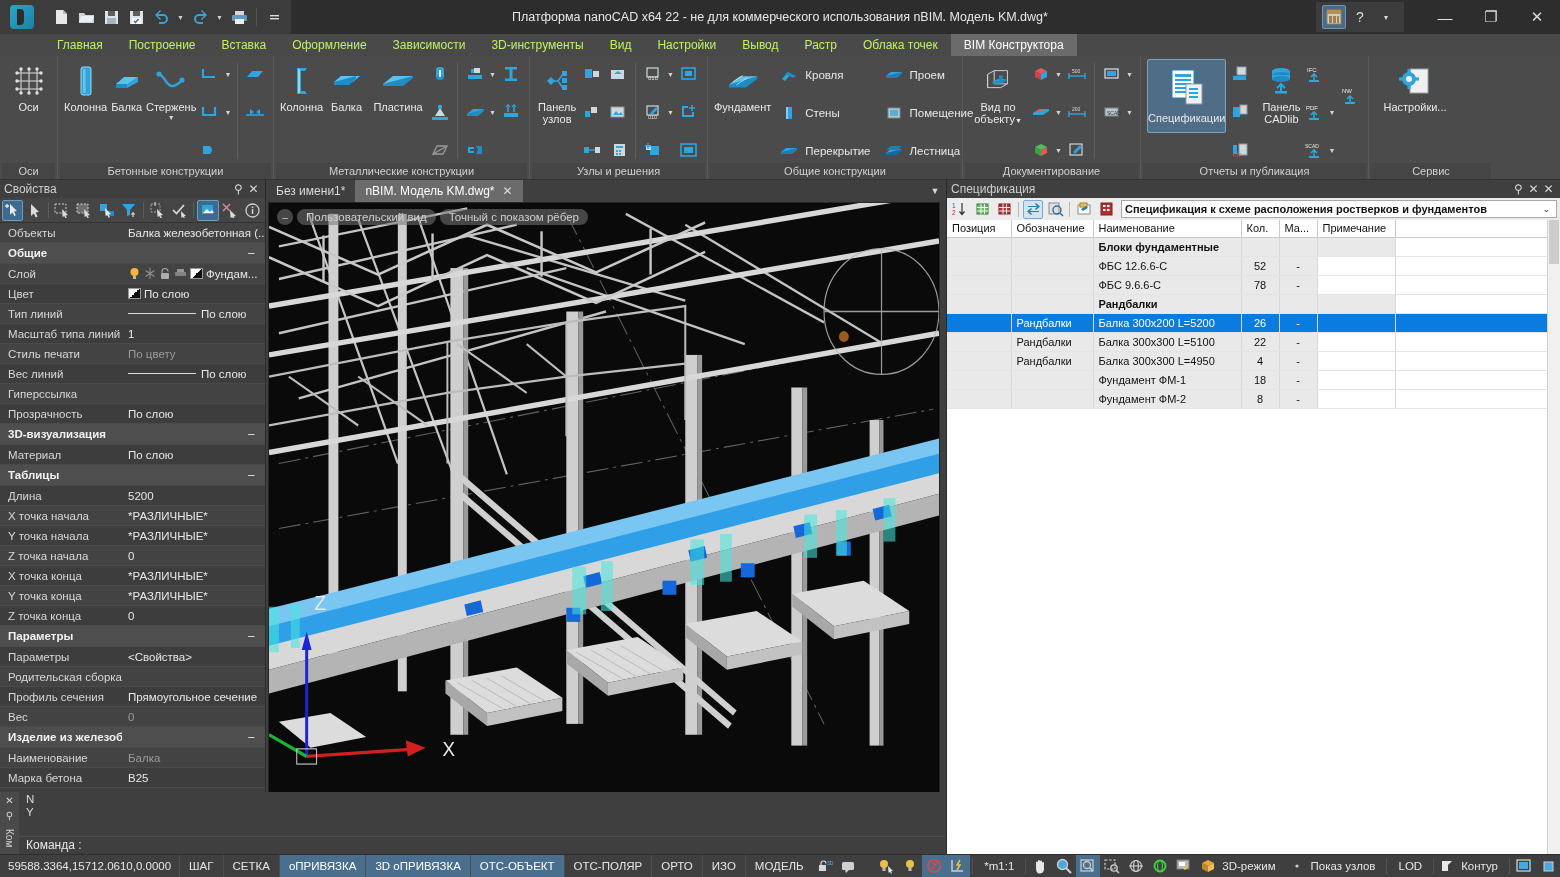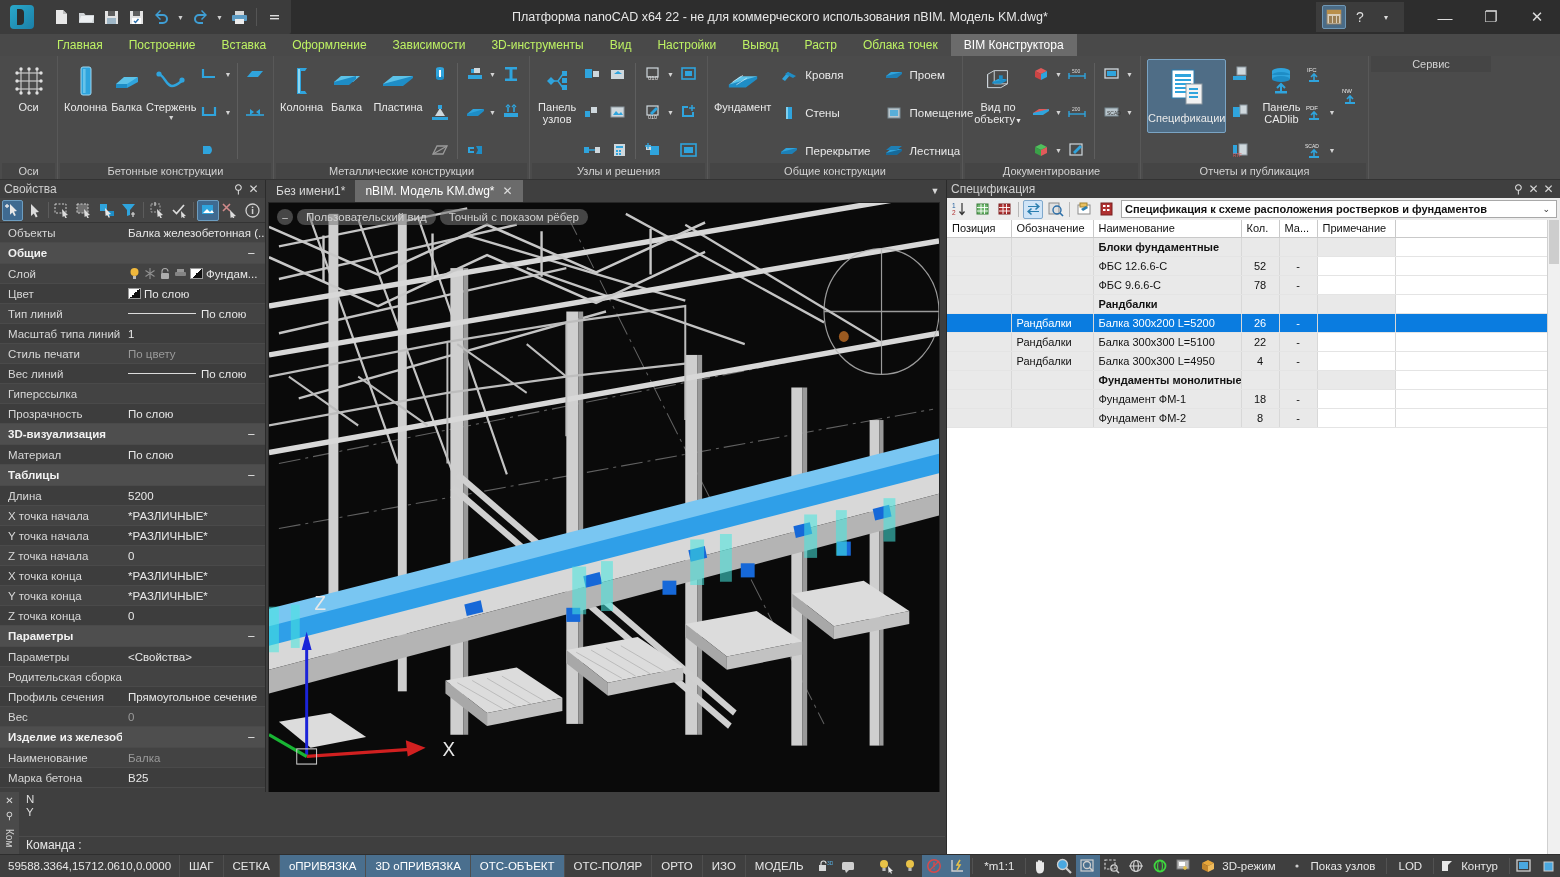--- a/index.html
+++ b/index.html
@@ -940,20 +940,40 @@
                 <path d="M12 18v-6M9 14l3-3 3 3" stroke="#2fa4dd" stroke-width="1.6" fill="none"></path>
                 <rect x="7" y="17" width="10" height="2" fill="#2fa4dd"></rect>
               </svg>
           </div>
         </div>
       </div>
       <div class="rgroup-title">Отчеты и публикация</div>
     </div>
 
     <div class="rgroup" style="width:124px;border-right:none;">
+      <div class="rgroup-body">
+        <div class="bigbtn w2" style="width:80px;">
+          <div class="icon-lg">
+            <svg width="34" height="32" viewBox="0 0 34 32">
+                <rect x="12" y="4" width="18" height="24" fill="#f0f0f0" stroke="#9aa3a9"></rect>
+                <g transform="translate(11,14)">
+                  <circle cx="0" cy="0" r="7" fill="#2fa4dd"></circle>
+                  <circle cx="0" cy="0" r="3" fill="#f0f0f0"></circle>
+                  <g fill="#2fa4dd">
+                    <rect x="-1.6" y="-10" width="3.2" height="4"></rect>
+                    <rect x="-1.6" y="6" width="3.2" height="4"></rect>
+                    <rect x="-10" y="-1.6" width="4" height="3.2"></rect>
+                    <rect x="6" y="-1.6" width="4" height="3.2"></rect>
+                  </g>
+                </g>
+              </svg>
+          </div>
+          <div class="lbl">Настройки...</div>
+        </div>
+      </div>
       <div class="rgroup-title">Сервис</div>
     </div>
   </div>
 
   <div class="main">
 
     <div class="props">
       <div class="panel-head">
         <div class="ttl">Свойства</div>
         <div class="pbtn">⚲</div>
@@ -1492,29 +1512,20 @@
               </tr>
               <tr>
                 <td class="gcell"></td>
                 <td class="gcell">Рандбалки</td>
                 <td class="gcell name">Балка 300х300  L=4950</td>
                 <td class="gcell num">4</td>
                 <td class="gcell num">-</td>
                 <td class="wcell"></td>
                 <td class="wcell"></td>
               </tr>
-              <tr class="grouprow">
-                <td class="gcell"></td>
-                <td class="gcell"></td>
-                <td class="gcell name">Фундаменты монолитные</td>
-                <td class="gcell num"></td>
-                <td class="gcell num"></td>
-                <td class="gcell"></td>
-                <td class="wcell"></td>
-              </tr>
               <tr>
                 <td class="gcell"></td>
                 <td class="gcell"></td>
                 <td class="gcell name">Фундамент ФМ-1</td>
                 <td class="gcell num">18</td>
                 <td class="gcell num">-</td>
                 <td class="wcell"></td>
                 <td class="wcell"></td>
               </tr>
               <tr>

